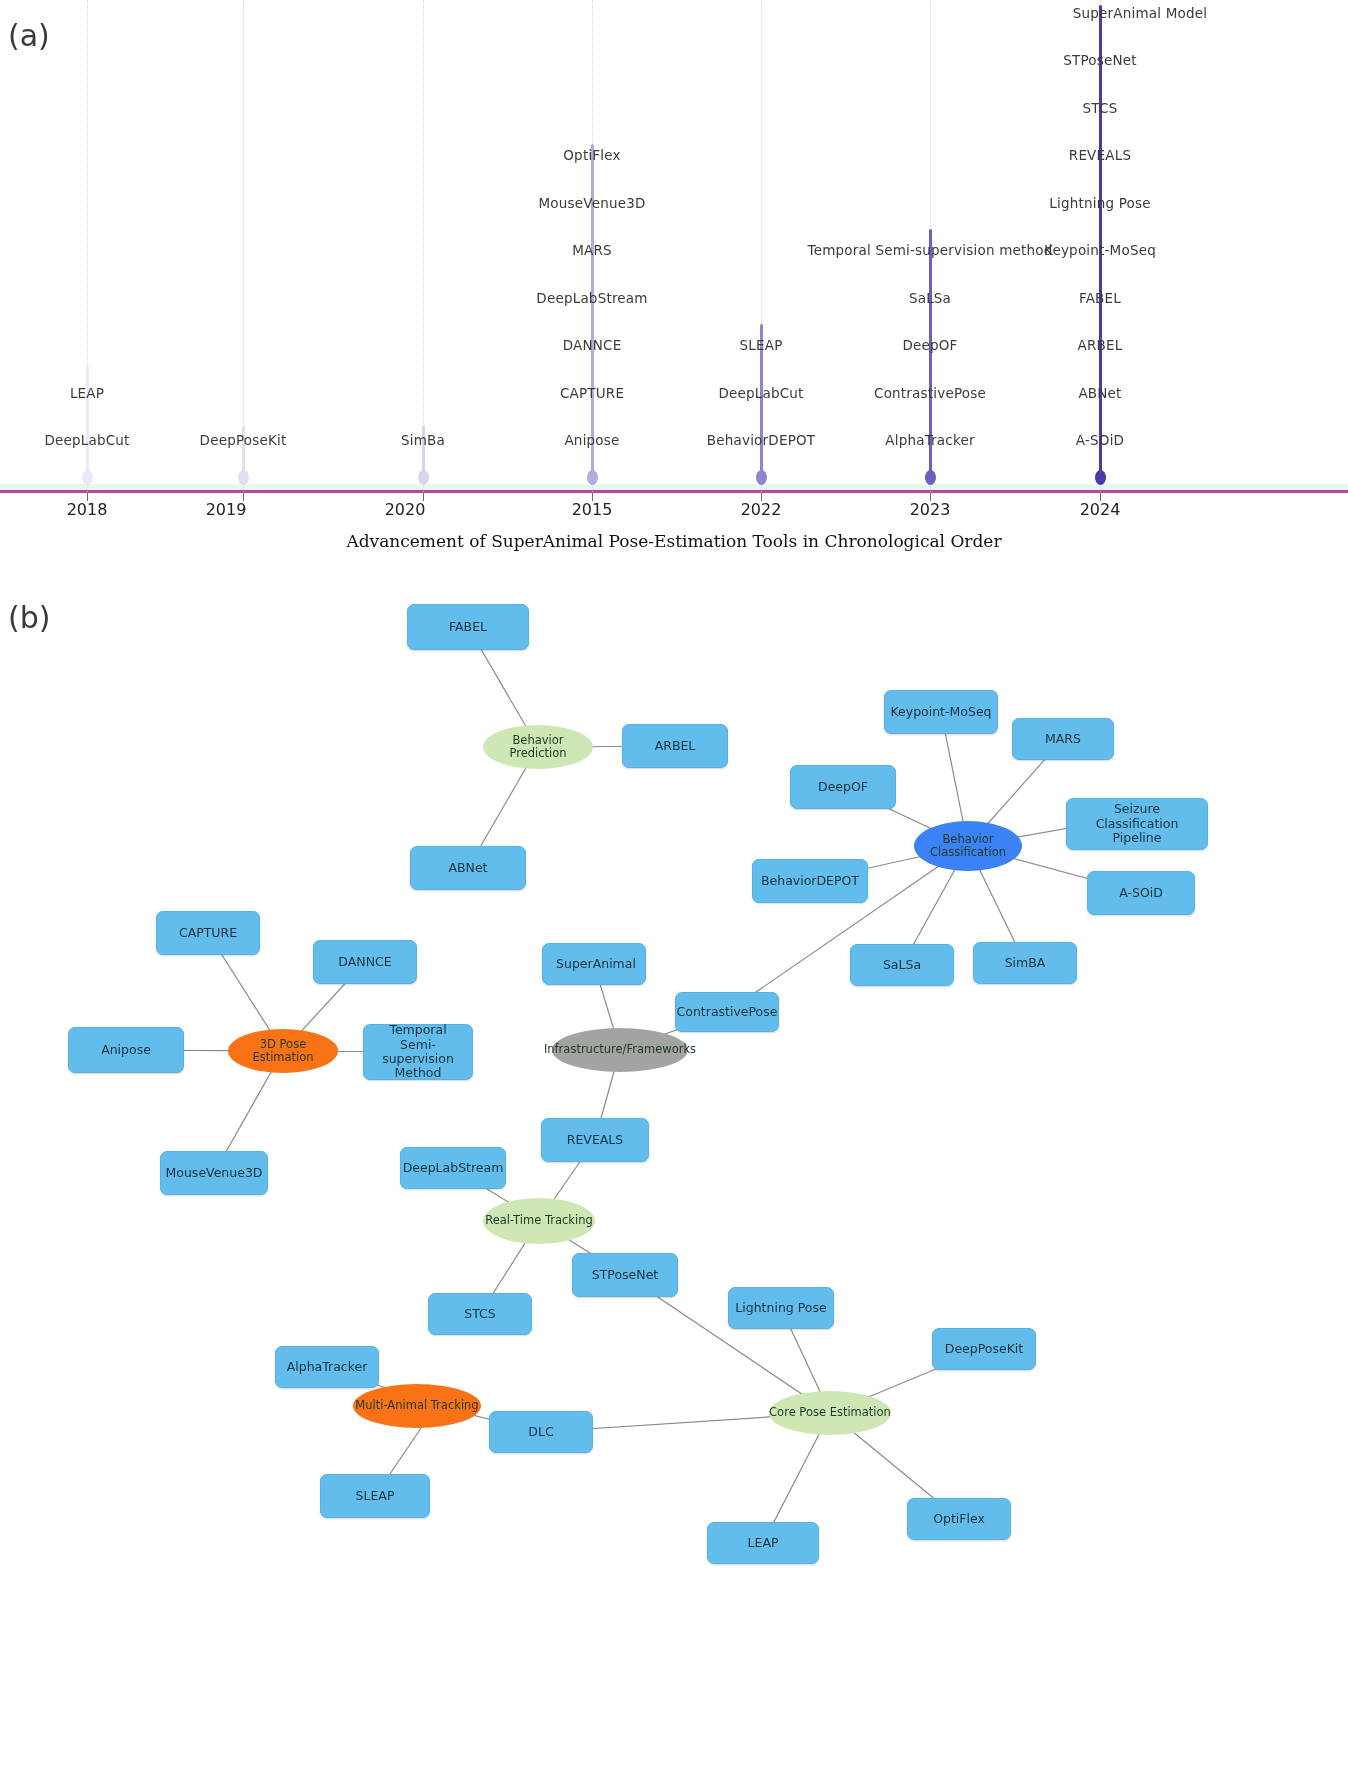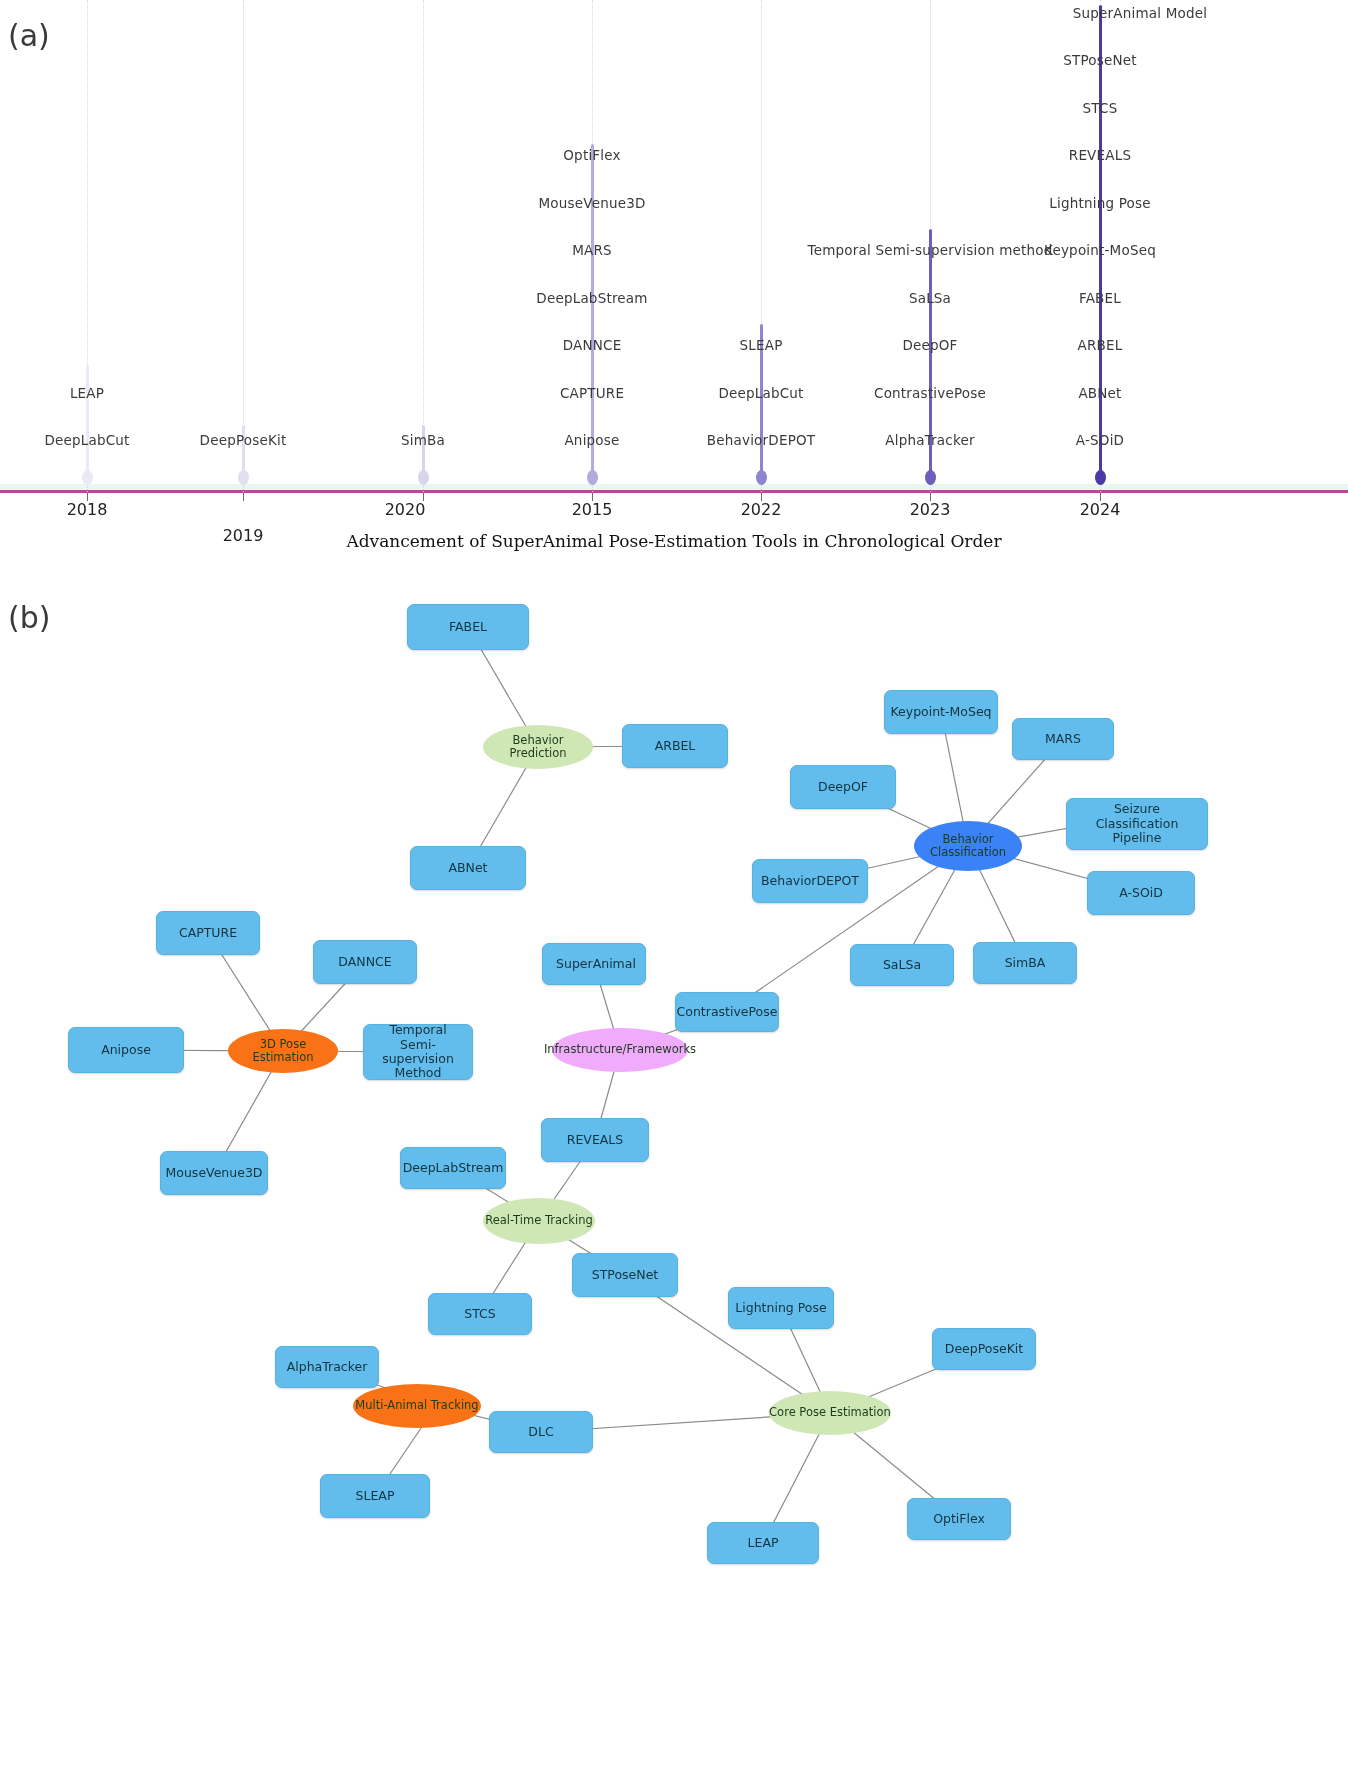--- a/index.html
+++ b/index.html
@@ -90,21 +90,21 @@
       <div class="stem" style="left: 86px; height: 112px; top: 365px; background: rgb(236, 233, 245);"></div>
       <div class="stem-dot" style="left: 82px; top: 470px; background: rgb(236, 233, 245);"></div>
       <div class="tick" style="left: 87px;"></div>
       <div class="tick-label" style="left: 87px;">2018</div>
       <div class="tool-label" style="left: 87px; top: 440px;">DeepLabCut</div>
       <div class="tool-label" style="left: 87px; top: 392.5px;">LEAP</div>
       <div class="gridline" style="left: 243px;"></div>
       <div class="stem" style="left: 242px; height: 52px; top: 425px; background: rgb(226, 222, 240);"></div>
       <div class="stem-dot" style="left: 238px; top: 470px; background: rgb(226, 222, 240);"></div>
       <div class="tick" style="left: 243px;"></div>
-      <div class="tick-label" style="left: 243px; margin-top: 26px;">2019</div>
+      <div class="tick-label" style="left: 226px;">2019</div>
       <div class="tool-label" style="left: 243px; top: 440px;">DeepPoseKit</div>
       <div class="gridline" style="left: 423px;"></div>
       <div class="stem" style="left: 422px; height: 52px; top: 425px; background: rgb(217, 212, 236);"></div>
       <div class="stem-dot" style="left: 418px; top: 470px; background: rgb(217, 212, 236);"></div>
       <div class="tick" style="left: 423px;"></div>
       <div class="tick-label" style="left: 405px;">2020</div>
       <div class="tool-label" style="left: 423px; top: 440px;">SimBa</div>
       <div class="gridline" style="left: 592px;"></div>
       <div class="stem" style="left: 591px; height: 333px; top: 144px; background: rgb(179, 171, 221);"></div>
       <div class="stem-dot" style="left: 587px; top: 470px; background: rgb(179, 171, 221);"></div>
@@ -188,21 +188,21 @@
       <line x1="959" y1="939" x2="830" y2="833" stroke="#8a8a8a" stroke-width="1.2"></line>
       <line x1="763" y1="963" x2="830" y2="833" stroke="#8a8a8a" stroke-width="1.2"></line>
       <line x1="727" y1="432" x2="620" y2="470" stroke="#8a8a8a" stroke-width="1.2"></line>
       <line x1="595" y1="560" x2="539" y2="641" stroke="#8a8a8a" stroke-width="1.2"></line>
       <line x1="625" y1="695" x2="830" y2="833" stroke="#8a8a8a" stroke-width="1.2"></line>
       <line x1="541" y1="852" x2="830" y2="833" stroke="#8a8a8a" stroke-width="1.2"></line>
     </svg>
 <div class="node-hub" style="left: 538px; top: 167px; width: 110px; height: 44px; background: rgb(207, 231, 180);">Behavior Prediction</div>
     <div class="node-hub" style="left: 968px; top: 266px; width: 108px; height: 50px; background: #3b82f6;">Behavior<br>Classification</div>
     <div class="node-hub" style="left: 283px; top: 471px; width: 110px; height: 44px; background: #f97316;">3D Pose Estimation</div>
-    <div class="node-hub" style="left: 620px; top: 470px; width: 136px; height: 44px; background: #f0abfc;">Infrastructure/Frameworks</div>
+    <div class="node-hub" style="left: 620px; top: 470px; width: 136px; height: 44px; background: #a3a3a3;">Infrastructure/Frameworks</div>
     <div class="node-hub" style="left: 539px; top: 641px; width: 112px; height: 46px; background: rgb(207, 231, 180);">Real-Time Tracking</div>
     <div class="node-hub" style="left: 417px; top: 826px; width: 128px; height: 44px; background: #f97316;">Multi-Animal Tracking</div>
     <div class="node-hub" style="left: 830px; top: 833px; width: 122px; height: 44px; background: rgb(207, 231, 180);">Core Pose Estimation</div>
     <div class="node-rect" style="left: 468px; top: 47px; width: 122px; height: 46px; background: rgb(98, 189, 236);">
       <span>FABEL</span>
     </div>
     <div class="node-rect" style="left: 675px; top: 166px; width: 106px; height: 44px; background: rgb(98, 189, 236);">
       <span>ARBEL</span>
     </div>
     <div class="node-rect" style="left: 468px; top: 288px; width: 116px; height: 44px; background: rgb(98, 189, 236);">

